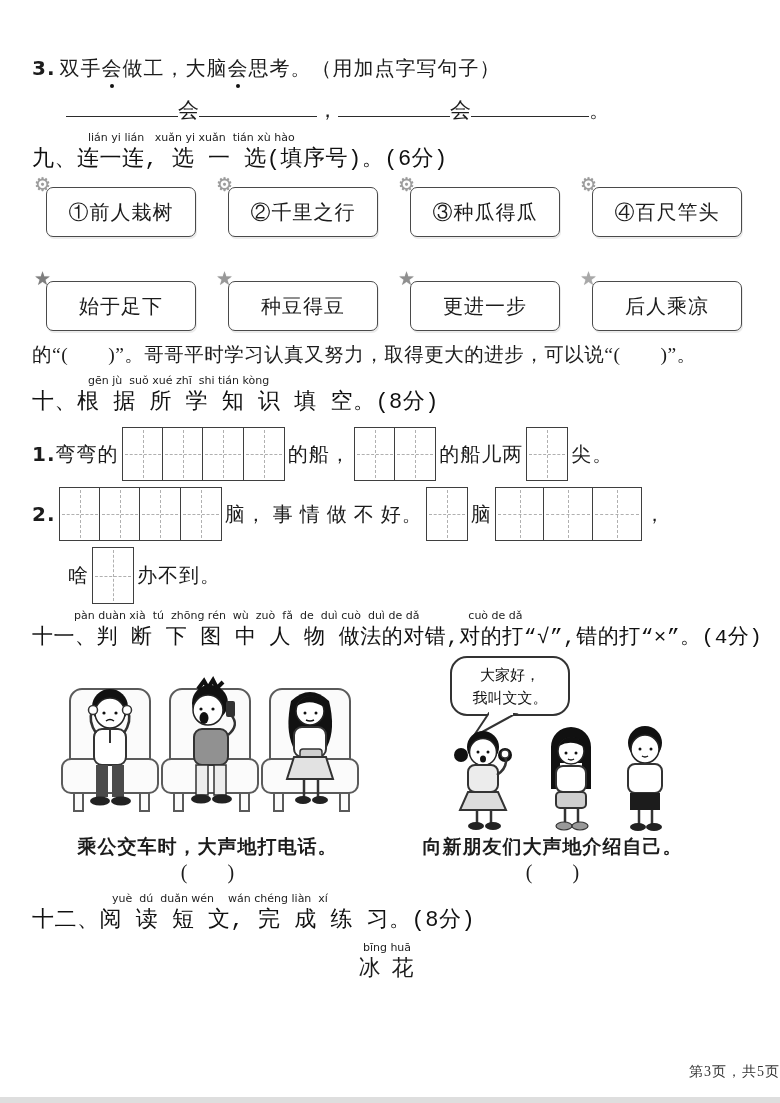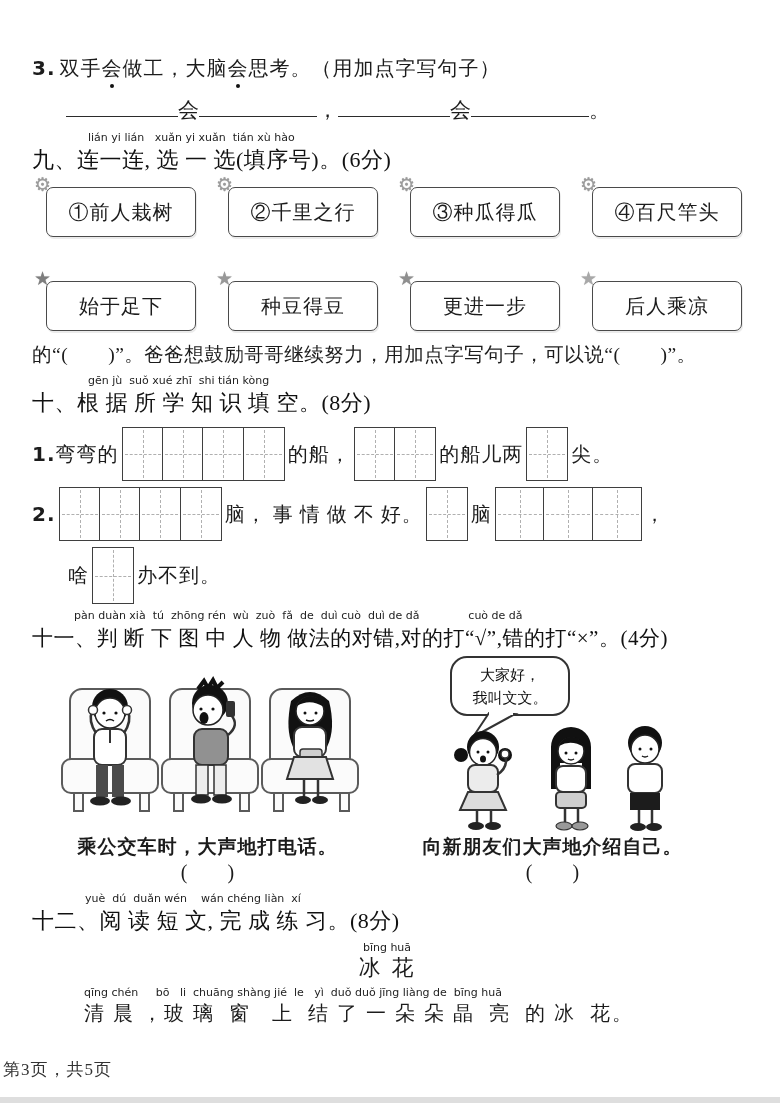--- a/index.html
+++ b/index.html
@@ -22,21 +22,21 @@
   .blank { display:inline-block; height:1em; border-bottom:1.6px solid #2b2b2b; vertical-align:baseline; }
   .b1 { width:112px; } .b2 { width:118px; } .b3 { width:112px; } .b4 { width:118px; }
 
   
   .sec { margin-top:4px; }
   .pinyin {
     font-family:"DejaVu Sans","Liberation Sans",sans-serif;
     font-size:11px; line-height:15px; color:#222; white-space:pre;
   }
   .heading {
-    font-family:Liberation Serif, serif;
+    font-family:Liberation Mono, monospace;
     font-size:22px; line-height:30px; letter-spacing:0.5px; color:#111; white-space:pre;
   }
 
   
   .box-row { display:flex; justify-content:space-between; margin-top:12px; padding-left:14px; }
   .idiom-box {
     position:relative; width:150px; height:50px;
     border:1.7px solid #4a4a4a; border-radius:7px;
     display:flex; align-items:center; justify-content:center;
     font-size:20px; letter-spacing:1px; background:#fff;
@@ -78,22 +78,22 @@
 
   
   .sec12 { margin-top:8px; }
   .poem-title-wrap { text-align:center; margin-top:4px; }
   .poem-title { font-family:"DejaVu Sans","Liberation Sans",sans-serif; font-size:22px; line-height:26px; letter-spacing:2px; }
   .poem-text-wrap { margin-top:4px; margin-left:52px; }
   .poem-text { font-size:20px; line-height:26px; letter-spacing:2px; white-space:pre; }
 
   
   .footer {
-    position:absolute; left:3px; right:0; bottom:22px; text-align:left;
-    font-size:17px; color:#333; letter-spacing:1px;
+    position:absolute; left:3px; right:0; bottom:22px; text-align:right;
+    font-size:14px; color:#333; letter-spacing:1px;
   }
   .scan-edge { position:absolute; left:0; right:0; bottom:0; height:6px; background:#dedede; }
 </style>
 </head>
 <body>
 
 <div class="content">
 
   <div class="q3-line">
     <span class="q3-num">3.</span><span>双手</span><span class="dotchar">会</span><span>做工，大脑</span><span class="dotchar">会</span><span>思考。</span><span>（用加点字写句子）</span>
@@ -139,21 +139,21 @@
       <span class="corner-ic" style="color:#8f8f8f">★</span>
       <span>更进一步</span>
     </div>
     <div class="idiom-box">
       <span class="corner-ic" style="color:#a8a8a8">★</span>
       <span>后人乘凉</span>
     </div>
   </div>
 
   <div class="para">
-    <div>的“(　　)”。爸爸想鼓励哥哥继续努力，用加点字写句子，可以说“(　　)”。</div>
+    <div>的“(　　)”。哥哥平时学习认真又努力，取得更大的进步，可以说“(　　)”。</div>
   </div>
 
   <div class="sec">
     <div class="pinyin" style="margin-left:56px">gēn jù  suǒ xué zhī  shi tián kòng</div>
     <div class="heading">十、根 据 所 学 知 识 填 空。(8分)</div>
   </div>
 
   <div class="gline gl1">
     <span style="font-family:'DejaVu Sans','Liberation Sans',sans-serif;font-weight:bold">1.</span><span>弯弯的</span>
     <span class="tzg"><span class="cell"></span><span class="cell"></span><span class="cell"></span><span class="cell"></span></span>
@@ -301,30 +301,26 @@
         <line x1="259" y1="155" x2="259" y2="169" stroke="#333" stroke-width="2.5"></line>
         <ellipse cx="245" cy="172" rx="8" ry="4" fill="#222"></ellipse>
           <ellipse cx="261" cy="172" rx="8" ry="4" fill="#222"></ellipse>
       </svg>
       <div class="caption">向新朋友们大声地介绍自己。</div>
       <div class="parens">(        )</div>
     </div>
   </div>
 
   <div class="sec sec12">
-    <div class="pinyin" style="margin-left:53px">yuè  dú  duǎn wén    wán chéng liàn  xí</div>
+    <div class="pinyin" style="margin-left:80px">yuè  dú  duǎn wén    wán chéng liàn  xí</div>
     <div class="heading">十二、阅 读 短 文, 完 成 练 习。(8分)</div>
   </div>
 
   <div class="poem-title-wrap">
     <div class="pinyin" style="text-align:center">bīng huā</div>
     <div class="poem-title">冰 花</div>
   </div>
 
-  <div class="poem-text-wrap">
-    <div class="pinyin">qīng chén     bō   li  chuāng shàng jié  le   yì  duǒ duǒ jīng liàng de  bīng huā</div>
-    <div class="poem-text">清 晨 ，玻 璃  窗   上  结 了 一 朵 朵 晶  亮  的 冰  花。</div>
-  </div>
 
 </div>
 
 <div class="footer">第3页，共5页</div>
 <div class="scan-edge"></div>
 
 </body></html>

